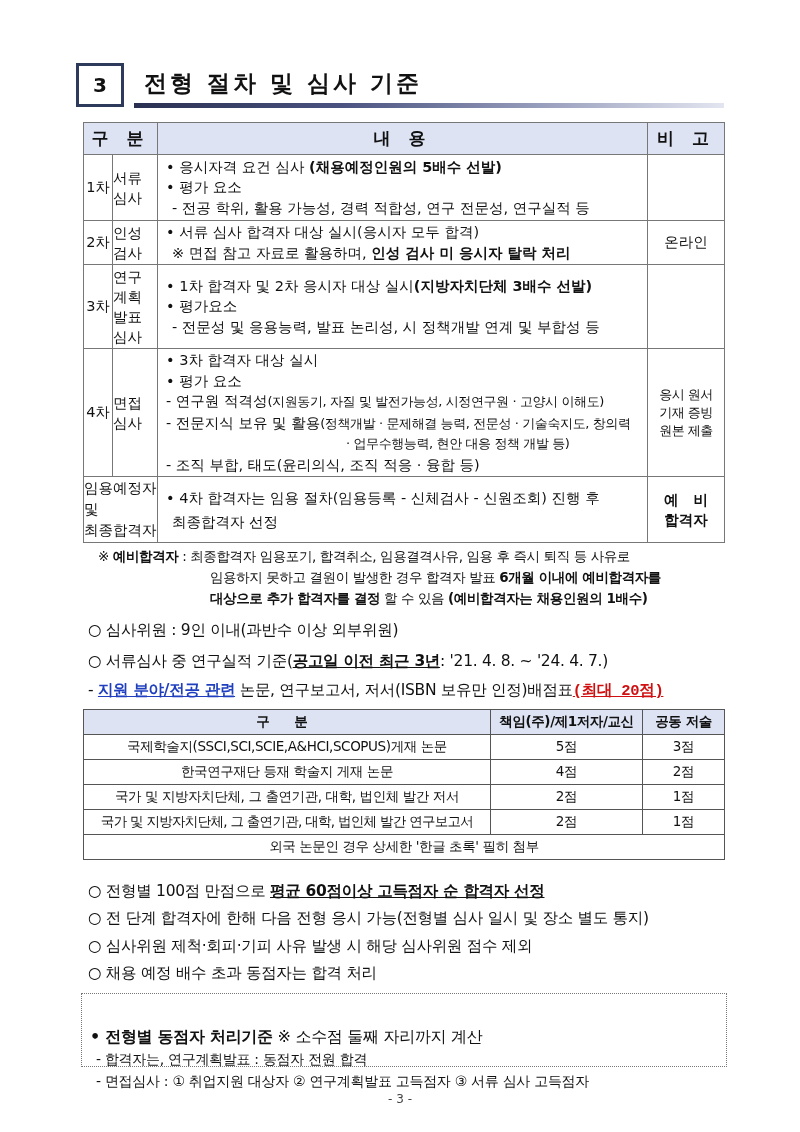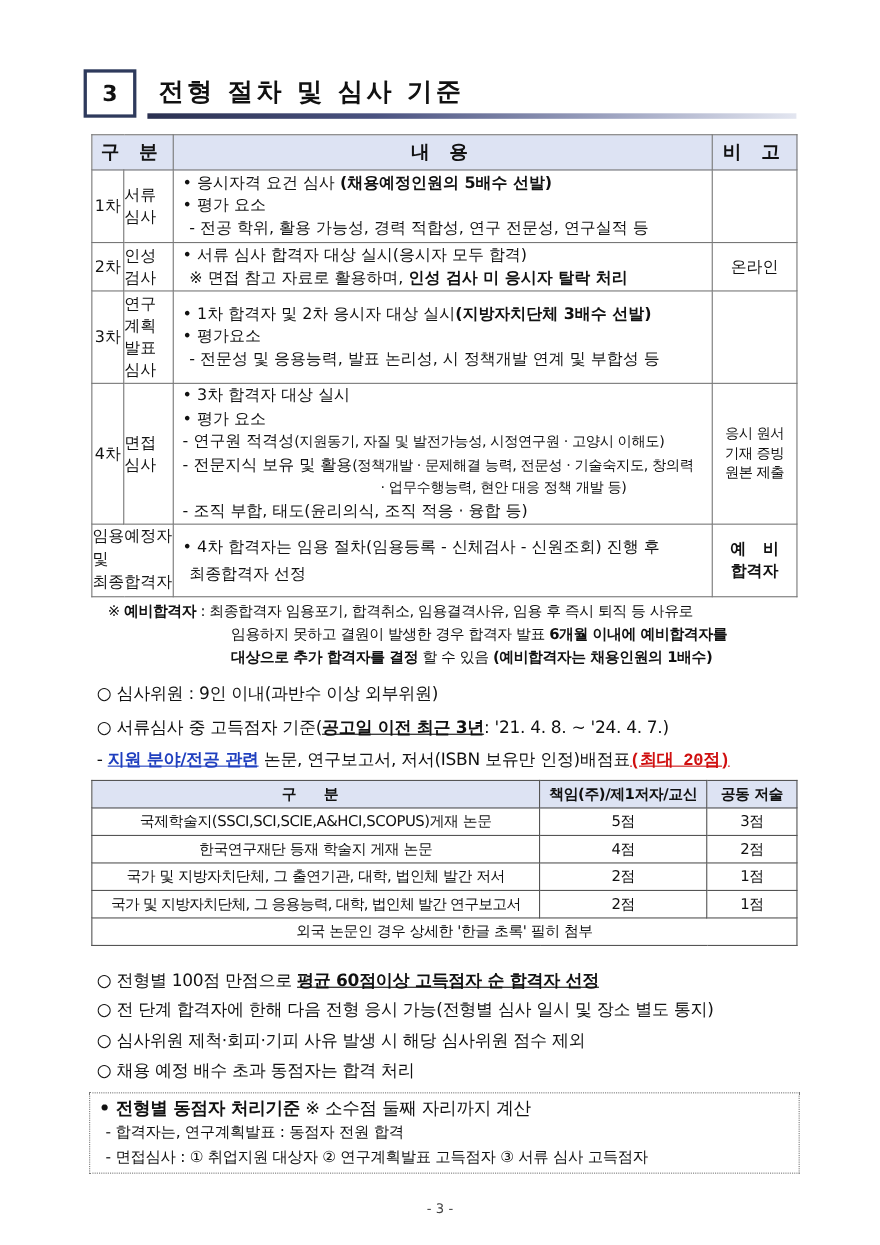--- a/index.html
+++ b/index.html
@@ -41,21 +41,21 @@
   .t2 { position: absolute; left: 83px; top: 709px; width: 642px; font-size: 13.5px; letter-spacing: -0.4px; }
   .t2 td, .t2 th { border: 1px solid #555; height: 24px; text-align: center; padding: 0 3px; }
   .t2 th { background: #dde3f3; font-weight: bold; }
   .t2 th.h1 { letter-spacing: 10px; }
   .t2 .w2 { width: 145px; }
   .t2 .w3 { width: 75px; }
 
   
   .tie { left: 81px; top: 993px; width: 646px; height: 74px; border: 1.5px dotted #777; box-sizing: border-box; padding: 3px 8px; font-size: 14.5px; line-height: 22px; }
   .tie .r { display: block; white-space: nowrap; letter-spacing: -0.3px; }
-  .tie .r1 { font-size: 16px; }
+  .tie .r1 { font-size: 16px; margin-top: 29px; }
   .tie .sub { font-size: 14px; padding-left: 6px; }
 
   .page-num { left: 0; width: 800px; top: 1092px; text-align: center; font-size: 12px; color: #444; }
 </style>
 </head>
 <body>
 
 <div class="abs sec-num">
     <span>3</span>
   </div>
@@ -153,21 +153,21 @@
   </table>
 
 <div class="abs fn">
   <span class="row"><span>※</span> <b>예비합격자</b><span> : 최종합격자 임용포기, 합격취소, 임용결격사유,  임용 후 즉시 퇴직 등 사유로</span></span>
   <span class="row indent"><span>임용하지 못하고 결원이 발생한 경우  합격자  발표 </span><b>6개월 이내에 예비합격자를</b></span>
   <span class="row indent"><b>대상으로 추가 합격자를 결정</b><span> 할 수 있음 </span><b>(예비합격자는 채용인원의 1배수)</b></span>
 </div>
 
 <div class="abs bullet-line" style="top:620px;">○ 심사위원 : 9인 이내(과반수 이상 외부위원)</div>
 <div class="abs bullet-line" style="top:651px;">
-  <span>○ 서류심사 중 고득점자 기준(</span><b class="u">공고일 이전 최근 3년</b><span>: '21. 4. 8. ~ '24. 4. 7.)</span>
+  <span>○ 서류심사 중 연구실적 기준(</span><b class="u">공고일 이전 최근 3년</b><span>: '21. 4. 8. ~ '24. 4. 7.)</span>
 </div>
 <div class="abs bullet-line" style="top:680px;">
   <span> - </span><span class="blue">지원 분야/전공 관련</span><span>  논문, 연구보고서, 저서(ISBN 보유만 인정)배점표</span><span class="red">(최대 20점)</span>
 </div>
 
 <table class="t2">
   <tbody>
       <tr>
     <th class="h1">구   분</th>
     <th class="w2">책임(주)/제1저자/교신</th>
@@ -182,21 +182,21 @@
     <td>한국연구재단 등재 학술지 게재 논문</td>
         <td>4점</td>
         <td>2점</td>
   </tr>
   <tr>
     <td>국가 및 지방자치단체, 그 출연기관, 대학, 법인체 발간 저서</td>
         <td>2점</td>
         <td>1점</td>
   </tr>
   <tr>
-    <td style="letter-spacing:-0.7px;">국가 및 지방자치단체, 그 응용능력, 대학, 법인체 발간 연구보고서</td>
+    <td style="letter-spacing:-0.7px;">국가 및 지방자치단체, 그 출연기관, 대학, 법인체 발간 연구보고서</td>
         <td>2점</td>
         <td>1점</td>
   </tr>
   <tr>
     <td colspan="3">외국 논문인 경우 상세한 '한글 초록' 필히 첨부</td>
   </tr>
 </tbody>
   </table>
 
 <div class="abs bullet-line" style="top:881px;">

